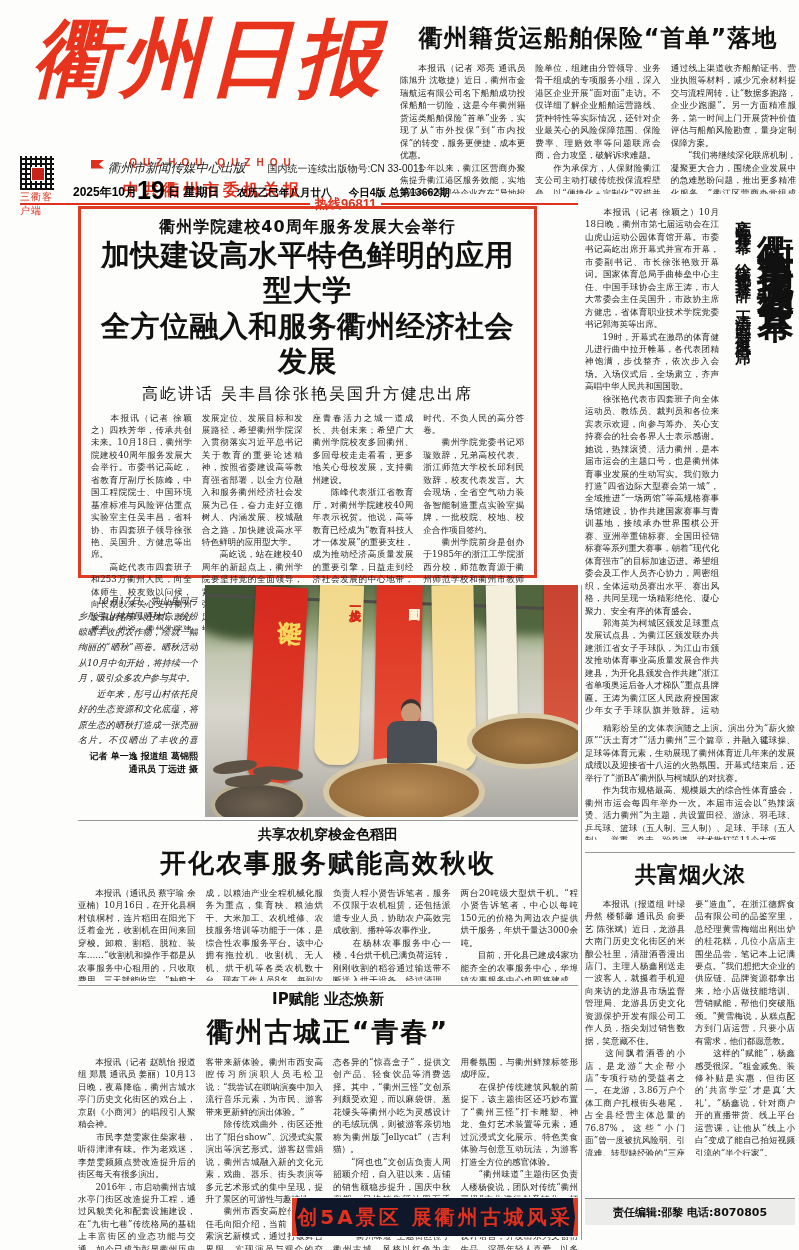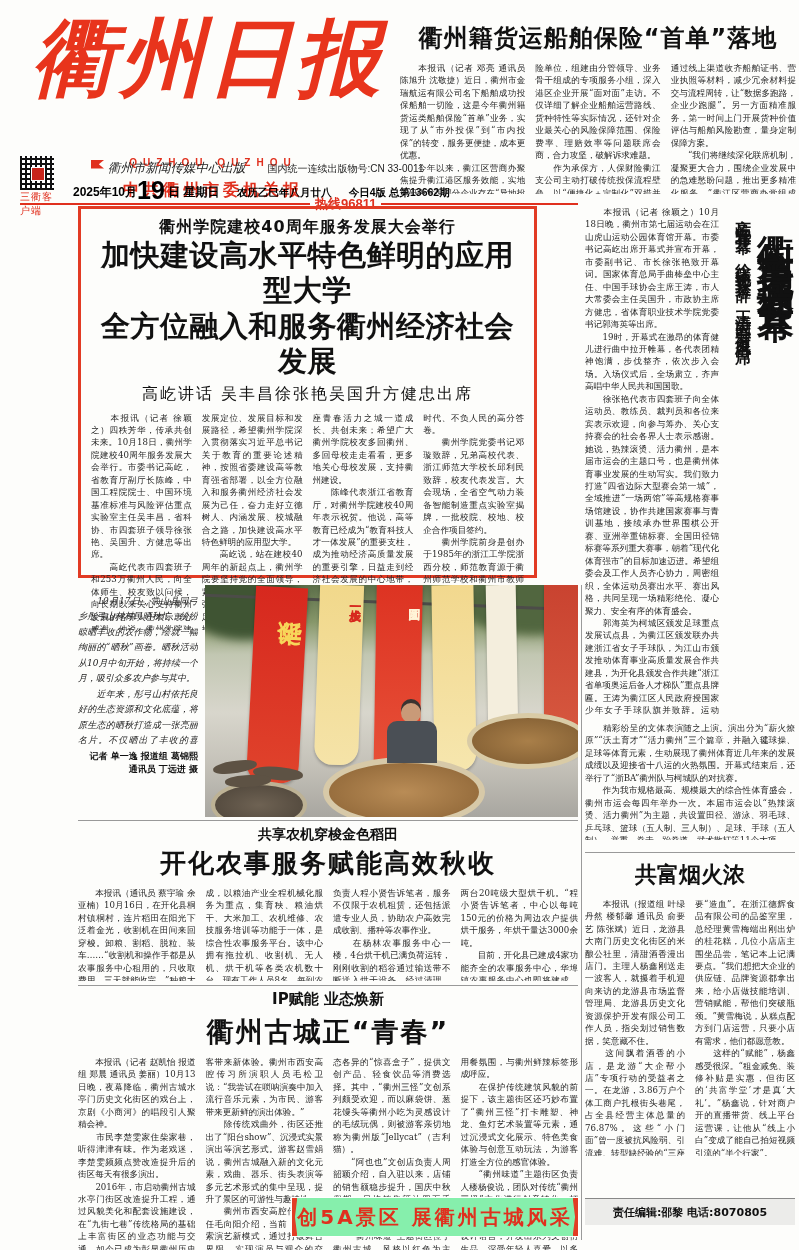--- a/index.html
+++ b/index.html
@@ -52,21 +52,21 @@
   .tray{position:absolute;border-radius:50%;}
   .fish{position:absolute;border-radius:45%;background:#5d5244;}
   
   .kick{font-weight:600;text-align:center;font-family:"DejaVu Sans",sans-serif;color:#111;}
   .secline{position:absolute;height:1px;background:#999;}
   
   .vmain{writing-mode:vertical-rl;font-size:37px;letter-spacing:7px;line-height:1.1;}
   .vsub{writing-mode:vertical-rl;font-size:16px;font-weight:700;letter-spacing:4px;
         font-family:"DejaVu Sans",sans-serif;color:#111;line-height:1.4;}
   
-  .banner5a{display:flex;align-items:stretch;background:#86efac;box-shadow:0 0 0 1px #fff;}
+  .banner5a{display:flex;align-items:stretch;background:#0f172a;box-shadow:0 0 0 1px #fff;}
   .wedgeL{width:44px;background:#e23c24;clip-path:polygon(0 0,100% 0,55% 50%,100% 100%,0 100%);}
   .wedgeR{width:44px;background:#e23c24;clip-path:polygon(100% 0,0 0,45% 50%,0 100%,100% 100%);}
   .banner5a .txt{flex:1;display:flex;align-items:center;justify-content:center;
                  font-size:20px;font-weight:900;color:#e0301e;letter-spacing:3px;
                  font-family:"DejaVu Sans",sans-serif;white-space:nowrap;}
   .footerbar{background:#ececea;border-top:1px solid #888;display:flex;align-items:center;justify-content:center;
              font-size:11px;font-weight:bold;font-family:"DejaVu Sans",sans-serif;color:#111;}
   .caption{font-size:9px;line-height:1.72;font-style:italic;text-align:justify;white-space:pre-line;color:#222;}
   .credit{font-size:9px;font-weight:bold;text-align:right;font-family:"DejaVu Sans",sans-serif;color:#111;}
 </style>

